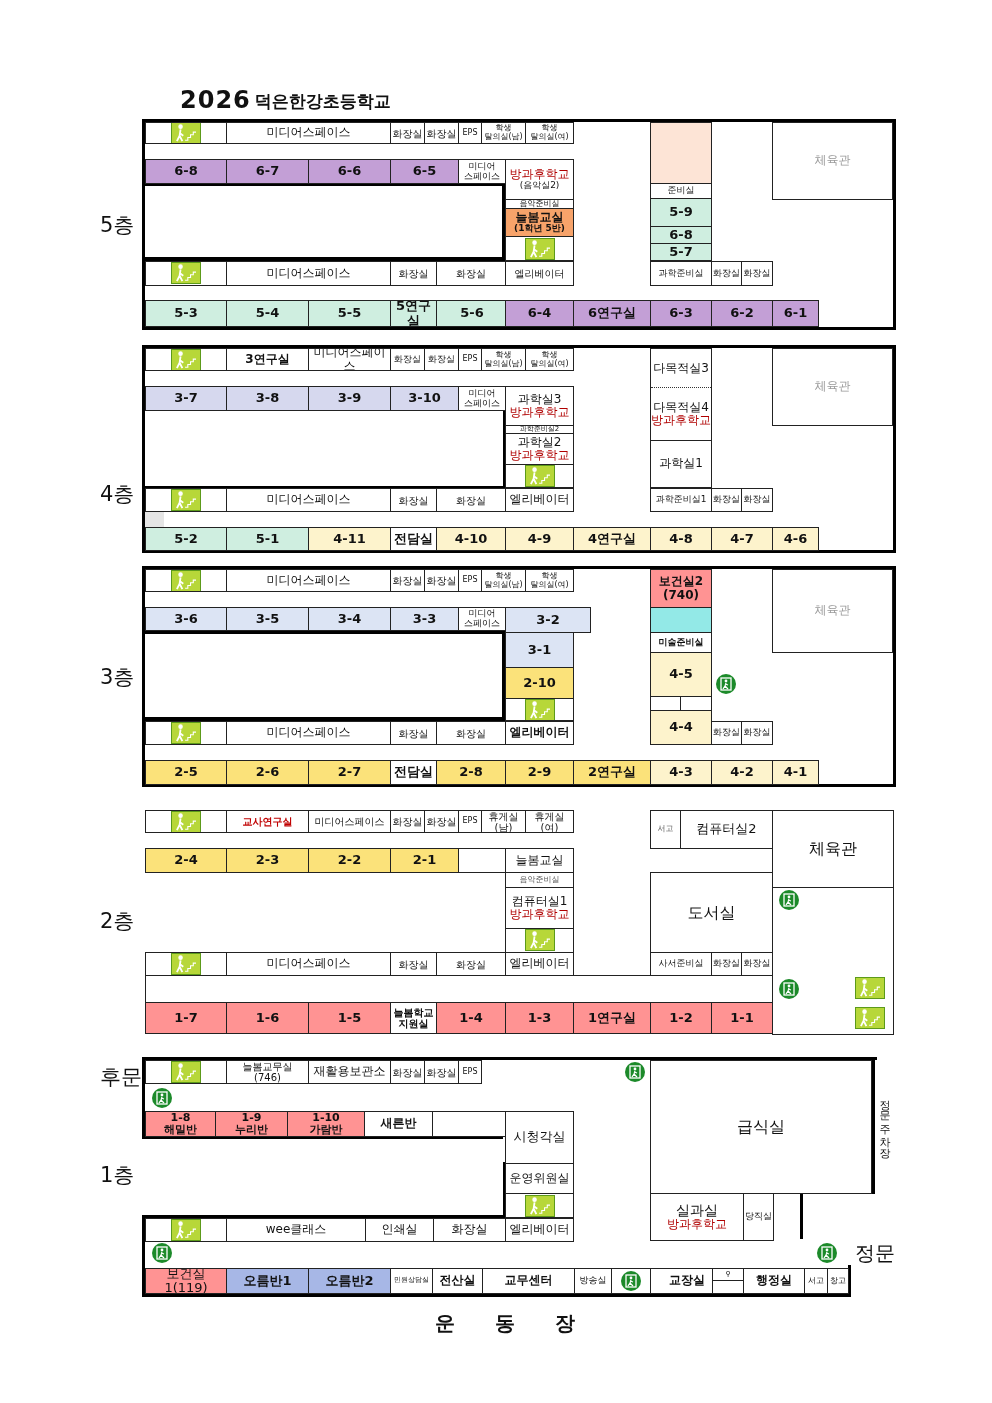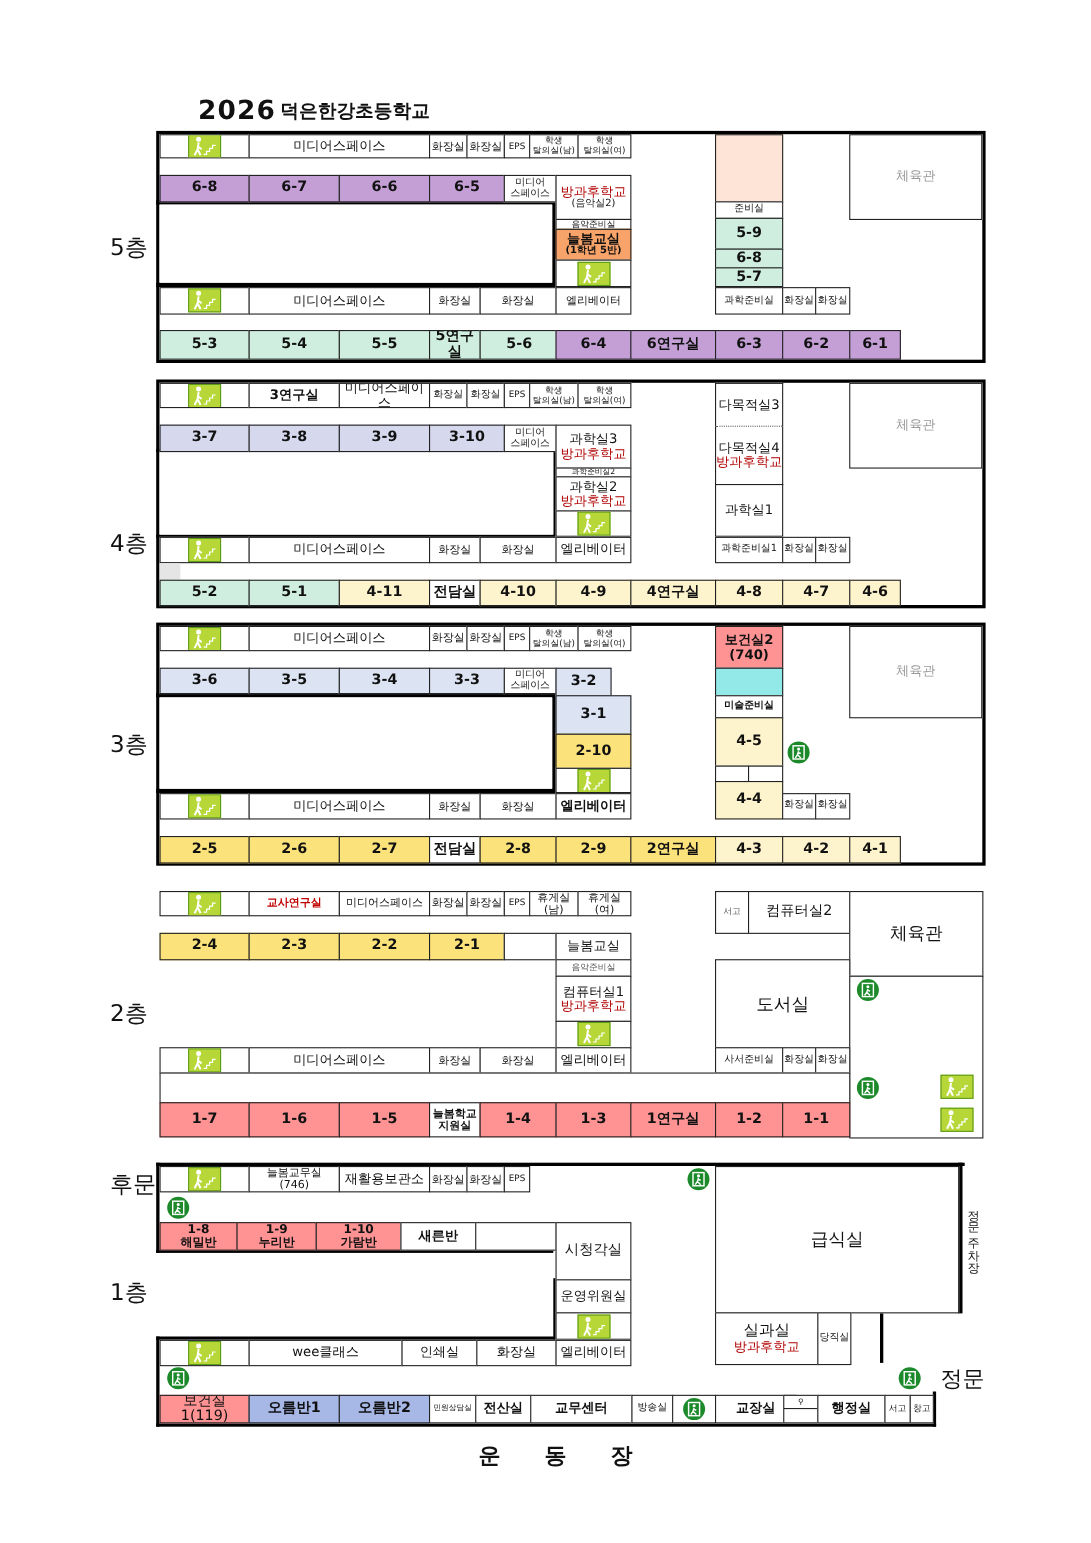--- a/index.html
+++ b/index.html
@@ -396,21 +396,21 @@
       <span class="t">3-5</span>
     </div>
   <div class="cell room c-blue" style="left:308px;top:607px;width:83px;height:24px;">
       <span class="t">3-4</span>
     </div>
   <div class="cell room c-blue" style="left:390px;top:607px;width:69px;height:24px;">
       <span class="t">3-3</span>
     </div>
   <div class="cell" style="left:458px;top:607px;width:48px;height:24px;white-space:pre-line;"><span class="t" style="font-size:9px">미디어
 스페이스</span></div>
-  <div class="cell room c-blue" style="left:505px;top:607px;width:51px;height:26px;">
+  <div class="cell room c-blue" style="left:505px;top:607px;width:86px;height:26px;">
       <span class="t">3-2</span>
     </div>
   <div class="cell room c-blue" style="left:505px;top:632px;width:69px;height:36px;">
       <span class="t">3-1</span>
     </div>
   <div class="cell room c-yellow" style="left:505px;top:667px;width:69px;height:32px;">
       <span class="t">2-10</span>
     </div>
   <div class="cell" style="left:505px;top:698px;width:69px;height:23px;">
     <div class="stairs" style="left:19px;top:0px;">

